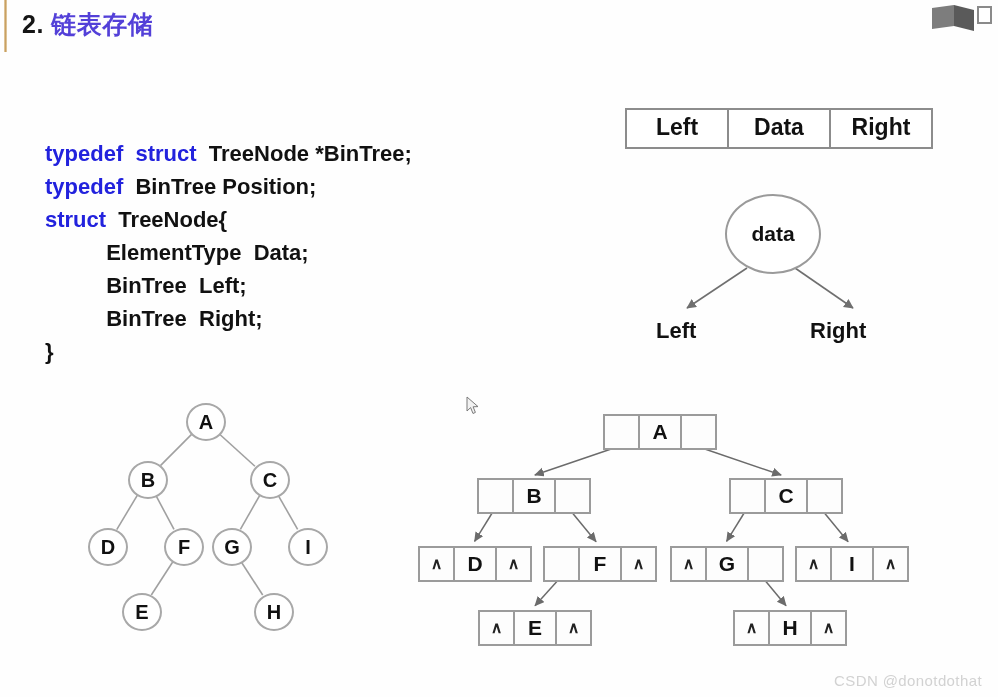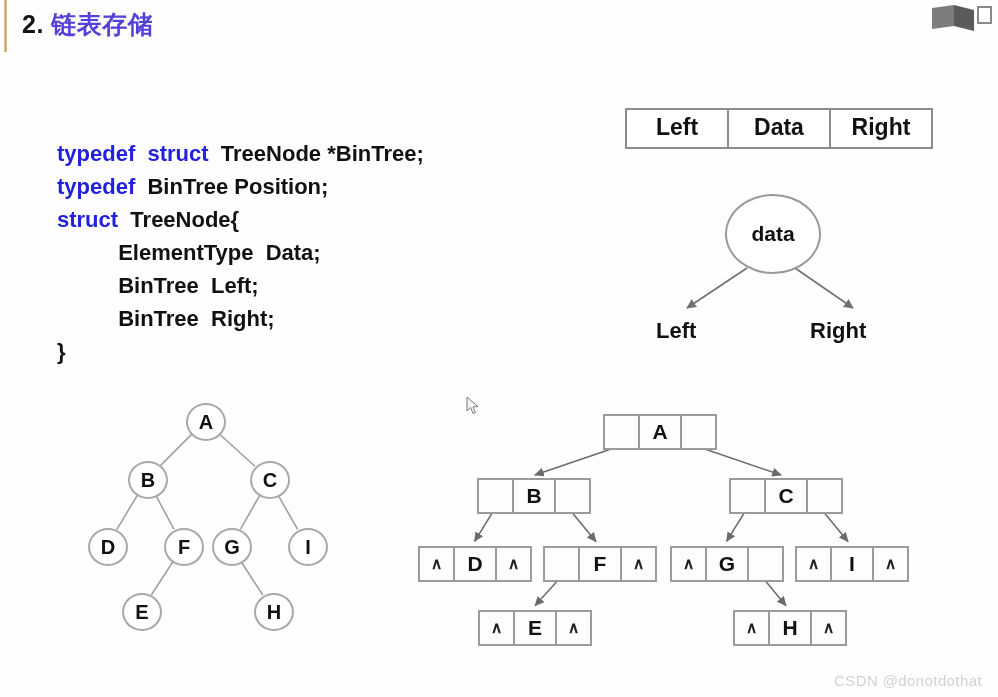--- a/index.html
+++ b/index.html
@@ -53,21 +53,20 @@
   
   .code {
     position: absolute;
     left: 45px;
     top: 104px;
     font-size: 22px;
     font-weight: bold;
     line-height: 33px;
     color: #111111;
     white-space: pre;
-    margin-left: 12px;
   }
   .code .kw { color: #2222dd; }
 
   
   .cellrow {
     position: absolute;
     left: 625px;
     top: 108px;
     display: flex;
     border: 2px solid #8c8c8c;

